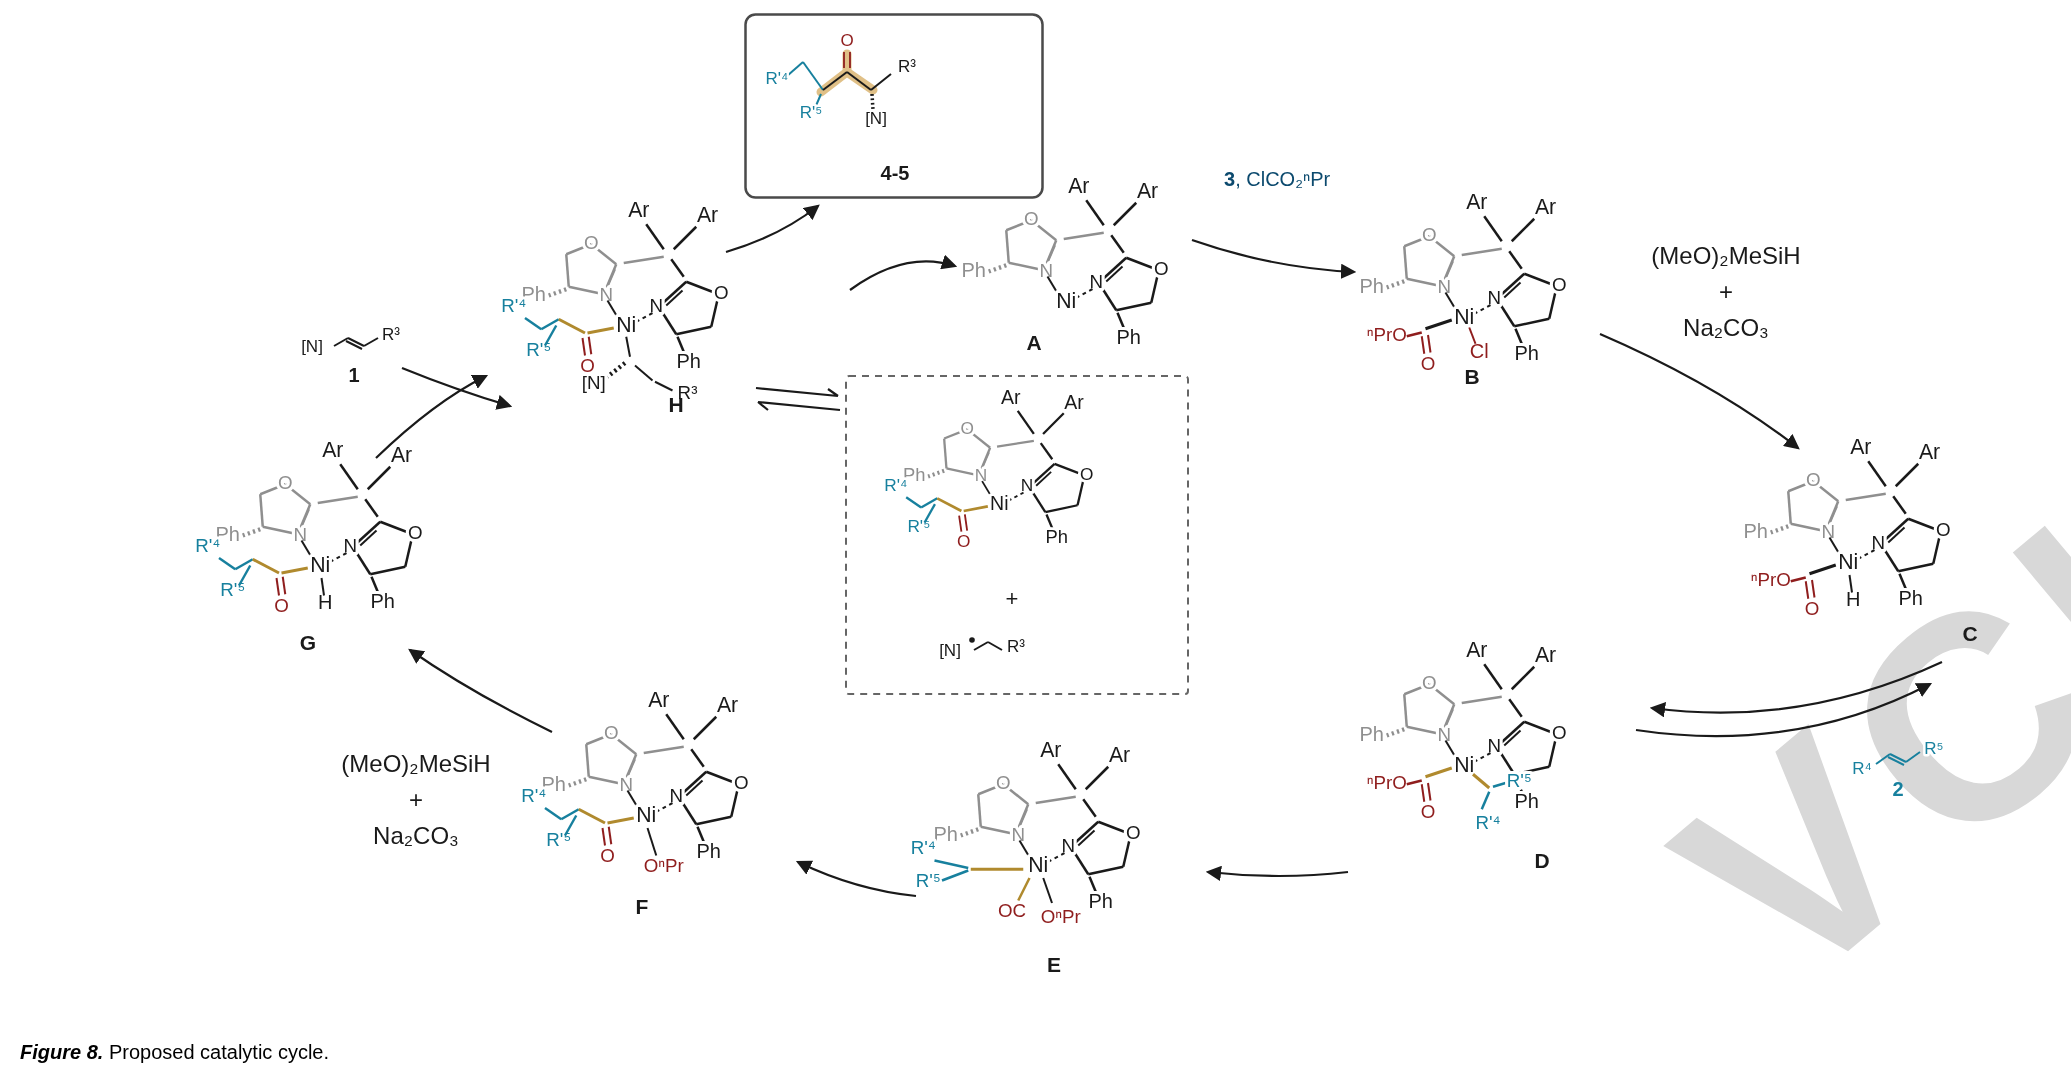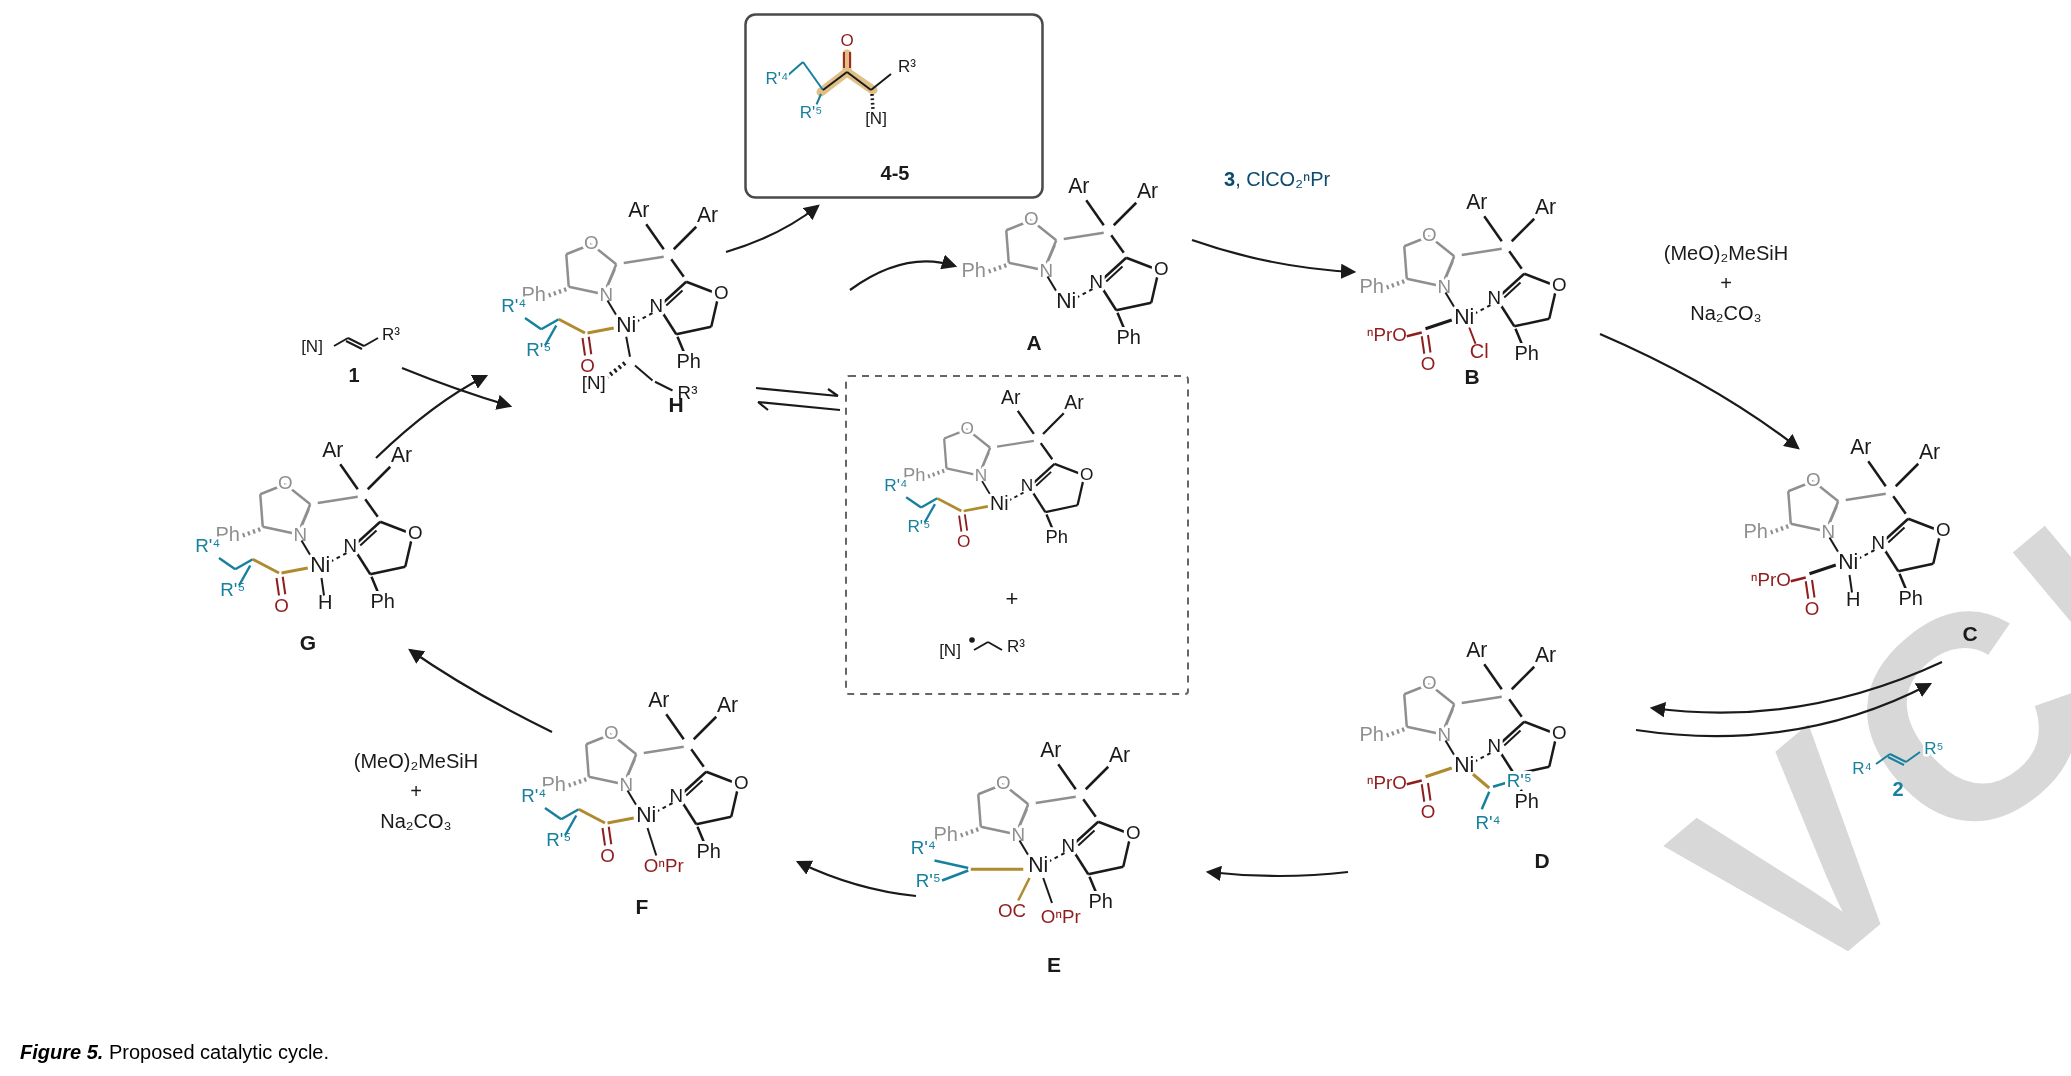--- a/index.html
+++ b/index.html
@@ -5,21 +5,21 @@
   * { box-sizing: border-box; }
   body { margin:0; background:#ffffff; }
   .canvas { position:relative; width:2071px; height:1076px; background:#ffffff;
             font-family:"Liberation Sans","DejaVu Sans",sans-serif; overflow:hidden; color:#1a1a1a; }
   .canvas > svg { position:absolute; left:0; top:0; }
   text { font-family:"Liberation Sans","DejaVu Sans",sans-serif; }
   .halo { paint-order:stroke; stroke:#ffffff; stroke-width:5px; stroke-linejoin:round; }
   .wm { font-weight:bold; letter-spacing:18px; fill:#d8d8d8; font-size:290px; }
   .t-teal { fill:#17809e; } .t-red { fill:#8f1d1d; } .t-black { fill:#1a1a1a; }
   .bold { font-weight:bold; }
-  .reagent { position:absolute; text-align:center; font-size:20px; line-height:1.5; color:#1a1a1a; }
+  .reagent { position:absolute; text-align:center; font-size:24px; line-height:1.5; color:#1a1a1a; }
   .reagent-red { position:absolute; font-size:20px; color:#0c4a6e; white-space:nowrap; }
   .reagent-red .num { font-weight:bold; }
   .caption { position:absolute; left:20px; top:1041px; font-size:20px; color:#000000; }
   .caption .fig { font-weight:bold; font-style:italic; }
 </style>
 </head>
 <body>
 
 <div class="canvas">
 
@@ -498,15 +498,15 @@
     <div>Na₂CO₃</div>
   </div>
 
   <div class="reagent" style="left:326px; top:746px; width:180px;">
     <div>(MeO)₂MeSiH</div>
     <div>+</div>
     <div>Na₂CO₃</div>
   </div>
 
   <div class="caption">
-    <span class="fig">Figure 5.</span><span> Proposed catalytic cycle.</span>
+    <span class="fig">Figure 8.</span><span> Proposed catalytic cycle.</span>
   </div>
 </div>
 
 </body></html>

